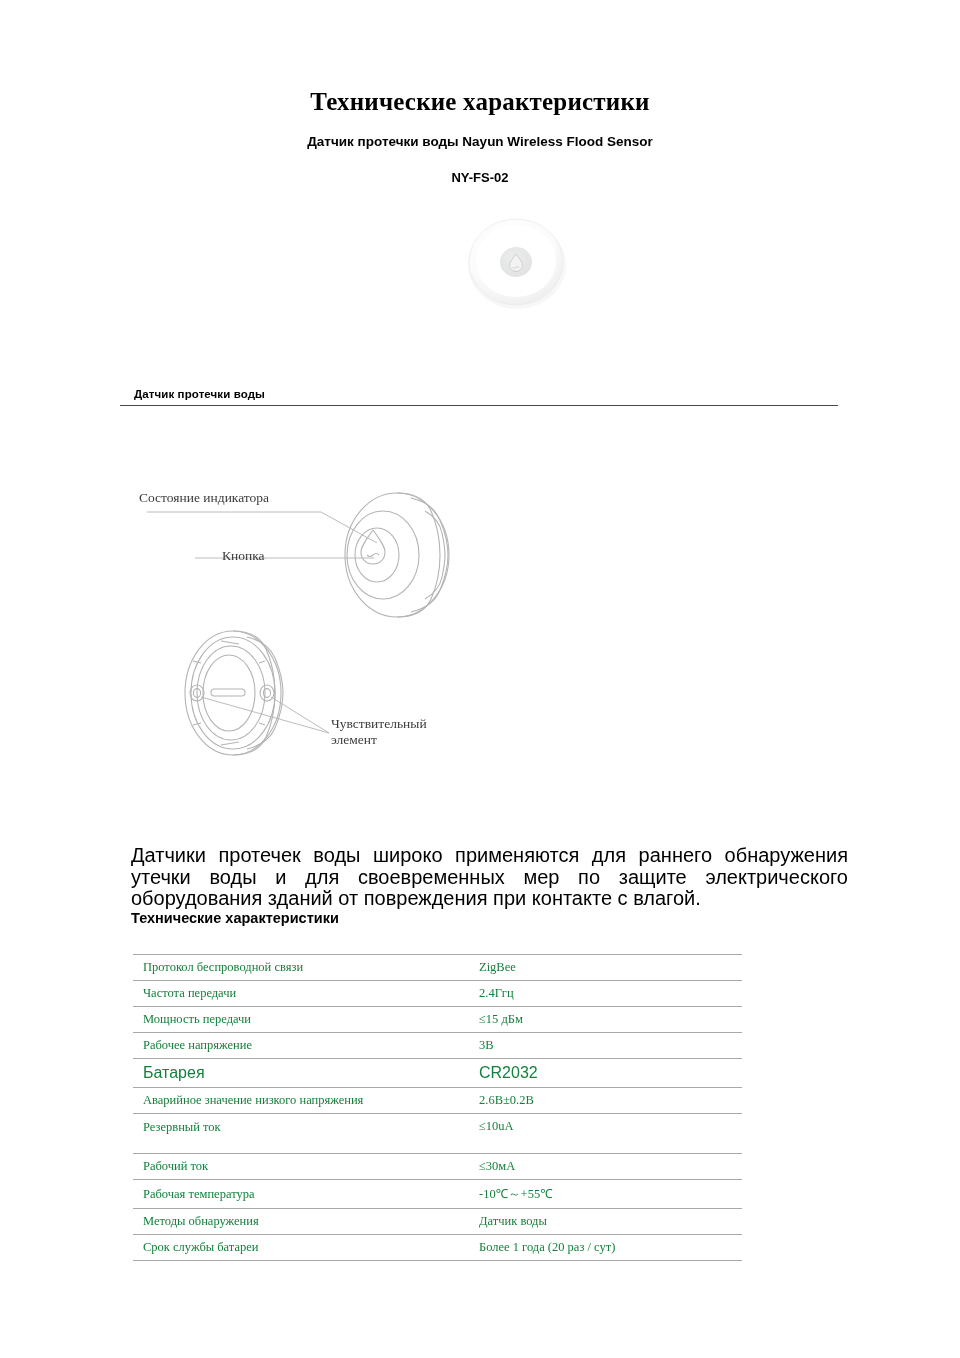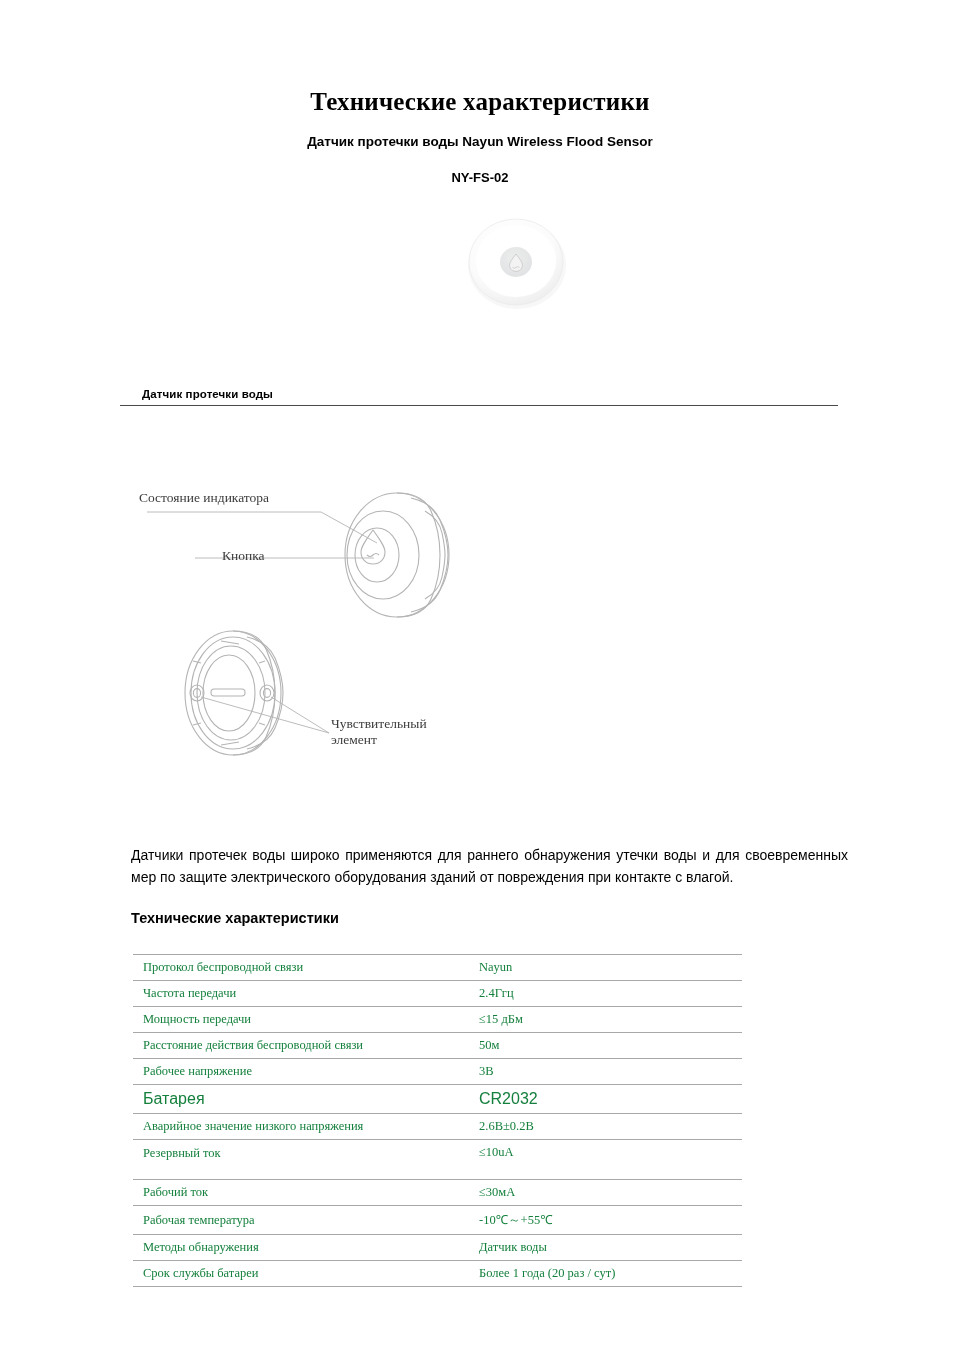--- a/index.html
+++ b/index.html
@@ -65,21 +65,20 @@
 
   
   .section-head {
     position: absolute;
     left: 134px;
     top: 388px;
     font-family: "Liberation Sans", sans-serif;
     font-weight: bold;
     font-size: 11.5px;
     letter-spacing: 0.1px;
-    margin-left: 8px;
   }
   .section-rule {
     position: absolute;
     left: 120px;
     top: 405px;
     width: 718px;
     height: 1px;
     background: #4a4a4a;
   }
 
@@ -103,21 +102,21 @@
   .callout-button    { left: 97px; top: 83px; }
   .callout-sense     { left: 206px; top: 251px; }
 
   
   .intro {
     position: absolute;
     left: 131px;
     top: 845px;
     width: 717px;
     font-family: "Liberation Sans", sans-serif;
-    font-size: 14px;
+    font-size: 20px;
     line-height: 21.5px;
     text-align: justify;
     text-justify: inter-word;
   }
 
   .specs-head {
     position: absolute;
     left: 131px;
     top: 910px;
     font-family: "Liberation Sans", sans-serif;
@@ -248,33 +247,29 @@
   </div>
 
   <div class="intro">Датчики протечек воды широко применяются для раннего обнаружения утечки воды и для своевременных мер по защите электрического оборудования зданий от повреждения при контакте с влагой.</div>
 
   <div class="specs-head">Технические характеристики</div>
 
   <table class="spec-table">
     <tbody>
       <tr>
         <td class="label">Протокол беспроводной связи</td>
-        <td class="val">Nayun</td>
+        <td class="val">ZigBee</td>
       </tr>
       <tr>
         <td class="label">Частота передачи</td>
         <td class="val">2.4Ггц</td>
       </tr>
       <tr>
         <td class="label">Мощность передачи</td>
         <td class="val">≤15 дБм</td>
-      </tr>
-      <tr>
-        <td class="label">Расстояние действия беспроводной связи</td>
-        <td class="val">50м</td>
       </tr>
       <tr>
         <td class="label">Рабочее напряжение</td>
         <td class="val">3В</td>
       </tr>
       <tr class="sans">
         <td class="label">Батарея</td>
         <td class="val">CR2032</td>
       </tr>
       <tr>

